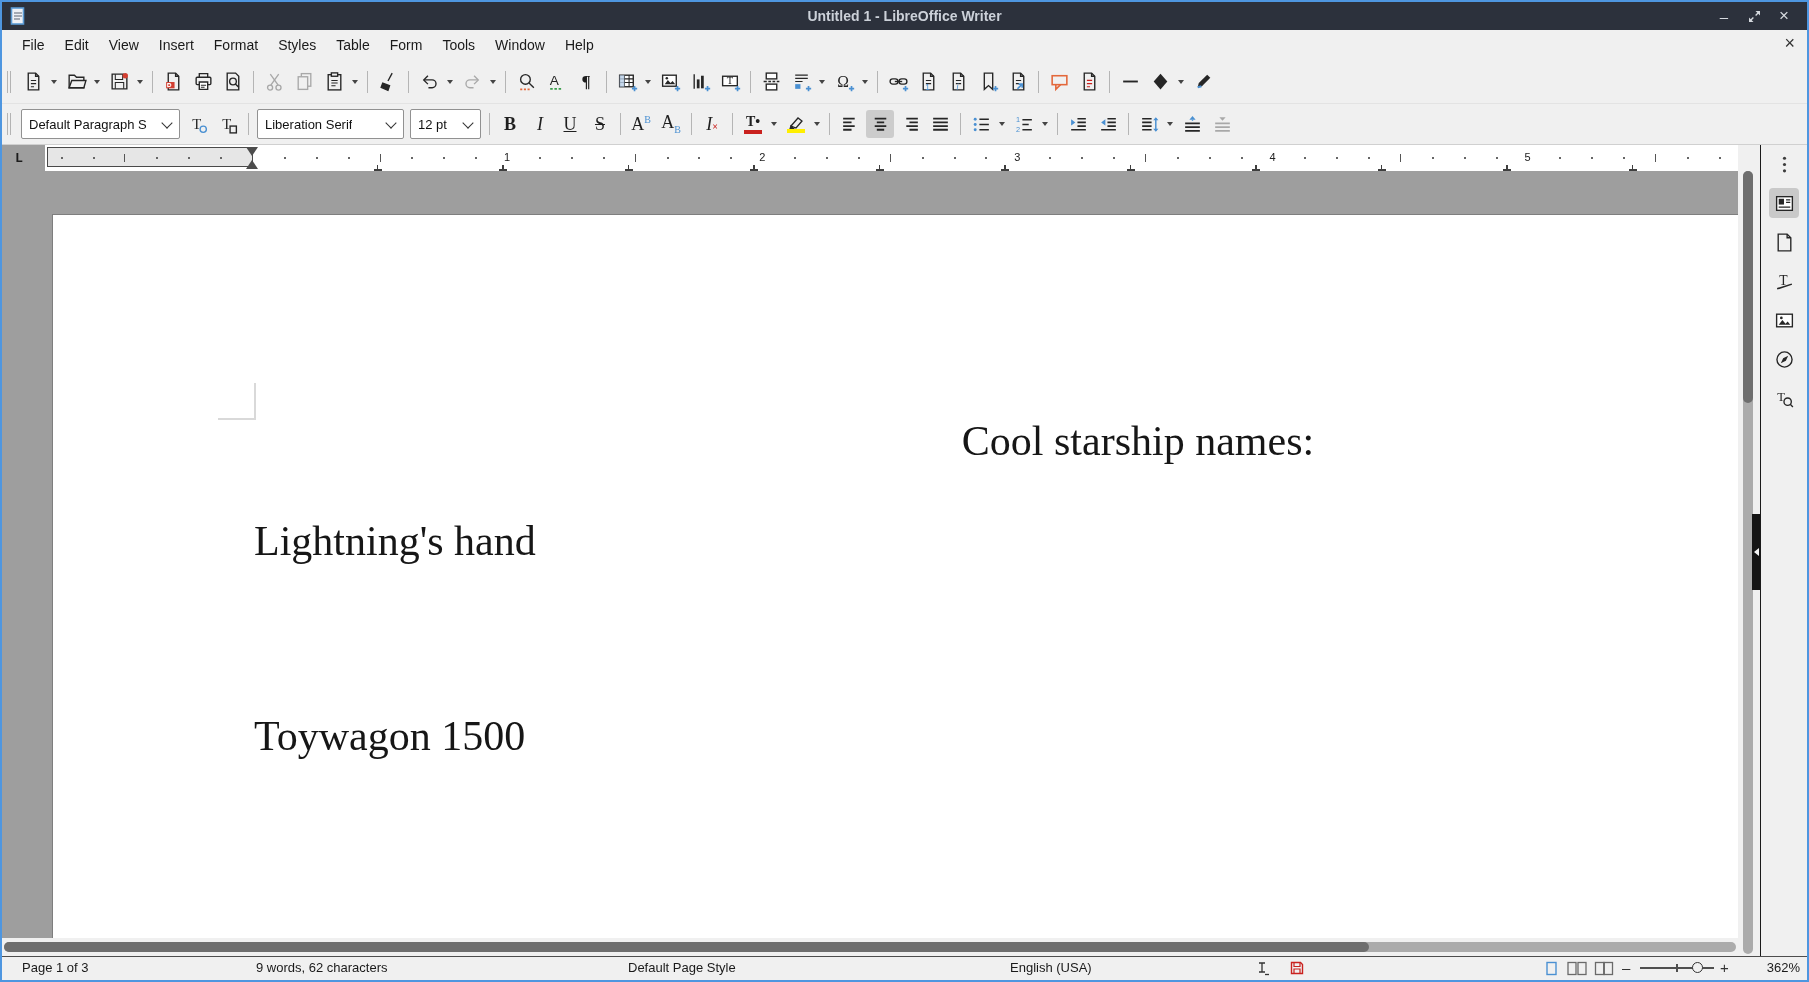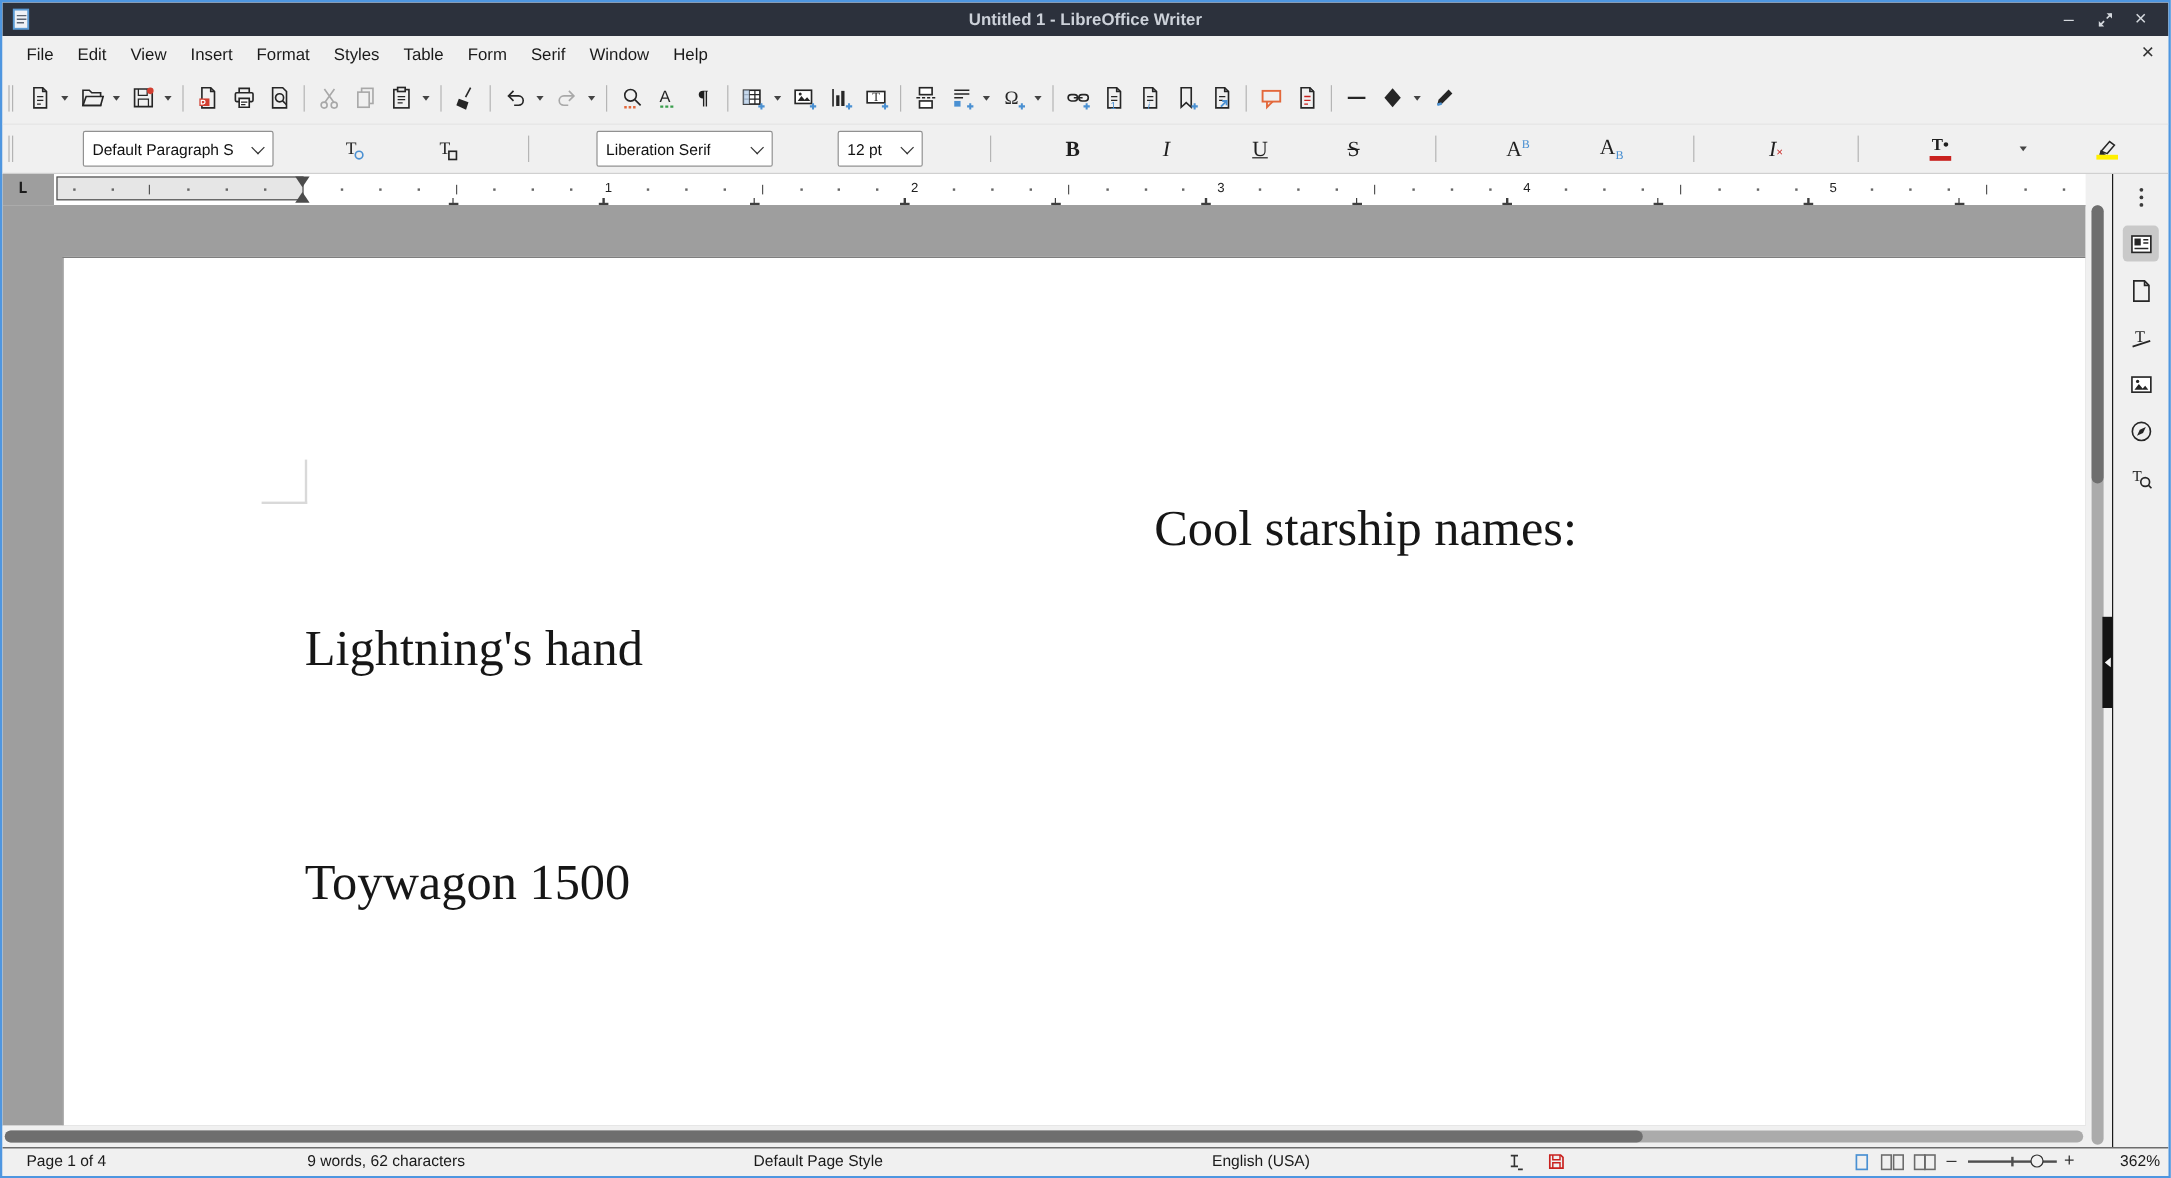--- a/index.html
+++ b/index.html
@@ -16,21 +16,21 @@
   .titlebar .title{position:absolute;left:0;right:0;text-align:center;color:#ccd1d9;font-weight:bold;font-size:14px;pointer-events:none;}
   .titlebar .controls{margin-left:auto;display:flex;align-items:center;gap:8px;padding-right:12px;z-index:2;}
   .wbtn{width:22px;height:22px;display:flex;align-items:center;justify-content:center;color:#d5d9de;font-size:15px;cursor:default;}
   
   .menubar{height:30px;display:flex;align-items:center;padding-left:10px;background:#f0f0f0;position:relative;flex:none;}
   .menu-item{padding:4px 10px;font-size:14px;color:#1a1a1a;border-radius:2px;}
   .menubar .menu-close{position:absolute;right:12px;top:4px;font-size:18px;color:#333;line-height:1;}
   
   .toolbar{display:flex;align-items:center;background:#f0f0f0;flex:none;padding-left:2px;}
   #toolbar-main{height:43px;border-bottom:1px solid #e3e3e3;}
-  #toolbar-fmt{height:40px;border-bottom:1px solid #d0d0d0;gap:48px;}
+  #toolbar-fmt{height:40px;border-bottom:1px solid #d0d0d0;}
   .grip{width:2px;height:22px;border-left:1px solid #b3b3b3;border-right:1px solid #b3b3b3;margin:0 7px 0 3px;flex:none;}
   .tb{height:28px;min-width:28px;display:flex;align-items:center;justify-content:center;border-radius:3px;flex:none;margin:0 1px;}
   .tb.active{background:#cccccc;}
   .tb.disabled{opacity:.35;}
   .tb svg{display:block;}
   .sep{width:1px;height:22px;background:#b5b5b5;margin:0 5px;flex:none;}
   .dd{width:11px;height:28px;display:flex;align-items:center;justify-content:center;flex:none;margin-right:2px;}
   .dd i{width:0;height:0;border-left:3.5px solid transparent;border-right:3.5px solid transparent;border-top:4px solid #444;}
   .combo{height:28px;background:#fff;border:1px solid #919191;border-radius:2px;display:flex;align-items:center;font-size:13px;color:#111;padding-left:7px;margin:0 3px;flex:none;justify-content:space-between;}
   .combo .chev{width:7px;height:7px;border-right:1.4px solid #333;border-bottom:1.4px solid #333;transform:rotate(45deg);margin:-3px 8px 0 6px;flex:none;}
@@ -96,21 +96,21 @@
   <div class="menubar">
     <span id="menu-items" style="display:flex;">
         <span class="menu-item">File</span>
         <span class="menu-item">Edit</span>
         <span class="menu-item">View</span>
         <span class="menu-item">Insert</span>
         <span class="menu-item">Format</span>
         <span class="menu-item">Styles</span>
         <span class="menu-item">Table</span>
         <span class="menu-item">Form</span>
-        <span class="menu-item">Serif</span>
+        <span class="menu-item">Tools</span>
         <span class="menu-item">Window</span>
         <span class="menu-item">Help</span>
       </span>
     <span class="menu-close">×</span>
   </div>
 
   <div class="toolbar" id="toolbar-main">
       <span class="grip"></span>
       <span class="tb">
         <span style="display: flex;">
@@ -801,21 +801,21 @@
             </svg>
           </span>
         </span>
       </div>
     <div class="side-handle">
         <i></i>
       </div>
   </div>
 
   <div class="statusbar">
-    <span class="cell" style="left:20px;">Page 1 of 4</span>
+    <span class="cell" style="left:20px;">Page 1 of 3</span>
     <span class="cell" style="left:254px;">9 words, 62 characters</span>
     <span class="cell" style="left:626px;">Default Page Style</span>
     <span class="cell" style="left:1008px;">English (USA)</span>
     <span class="cell" style="left:1253px;top:4px;">
       <svg width="15" height="15" viewBox="0 0 15 15">
           <path d="M4 2h6M7 2v9M4 11h6" stroke="#333" stroke-width="1.3"></path>
           <path d="M10 13.5h4" stroke="#333" stroke-width="1.3"></path>
         </svg>
     </span>
     <span class="cell" style="left:1288px;top:4px;">

